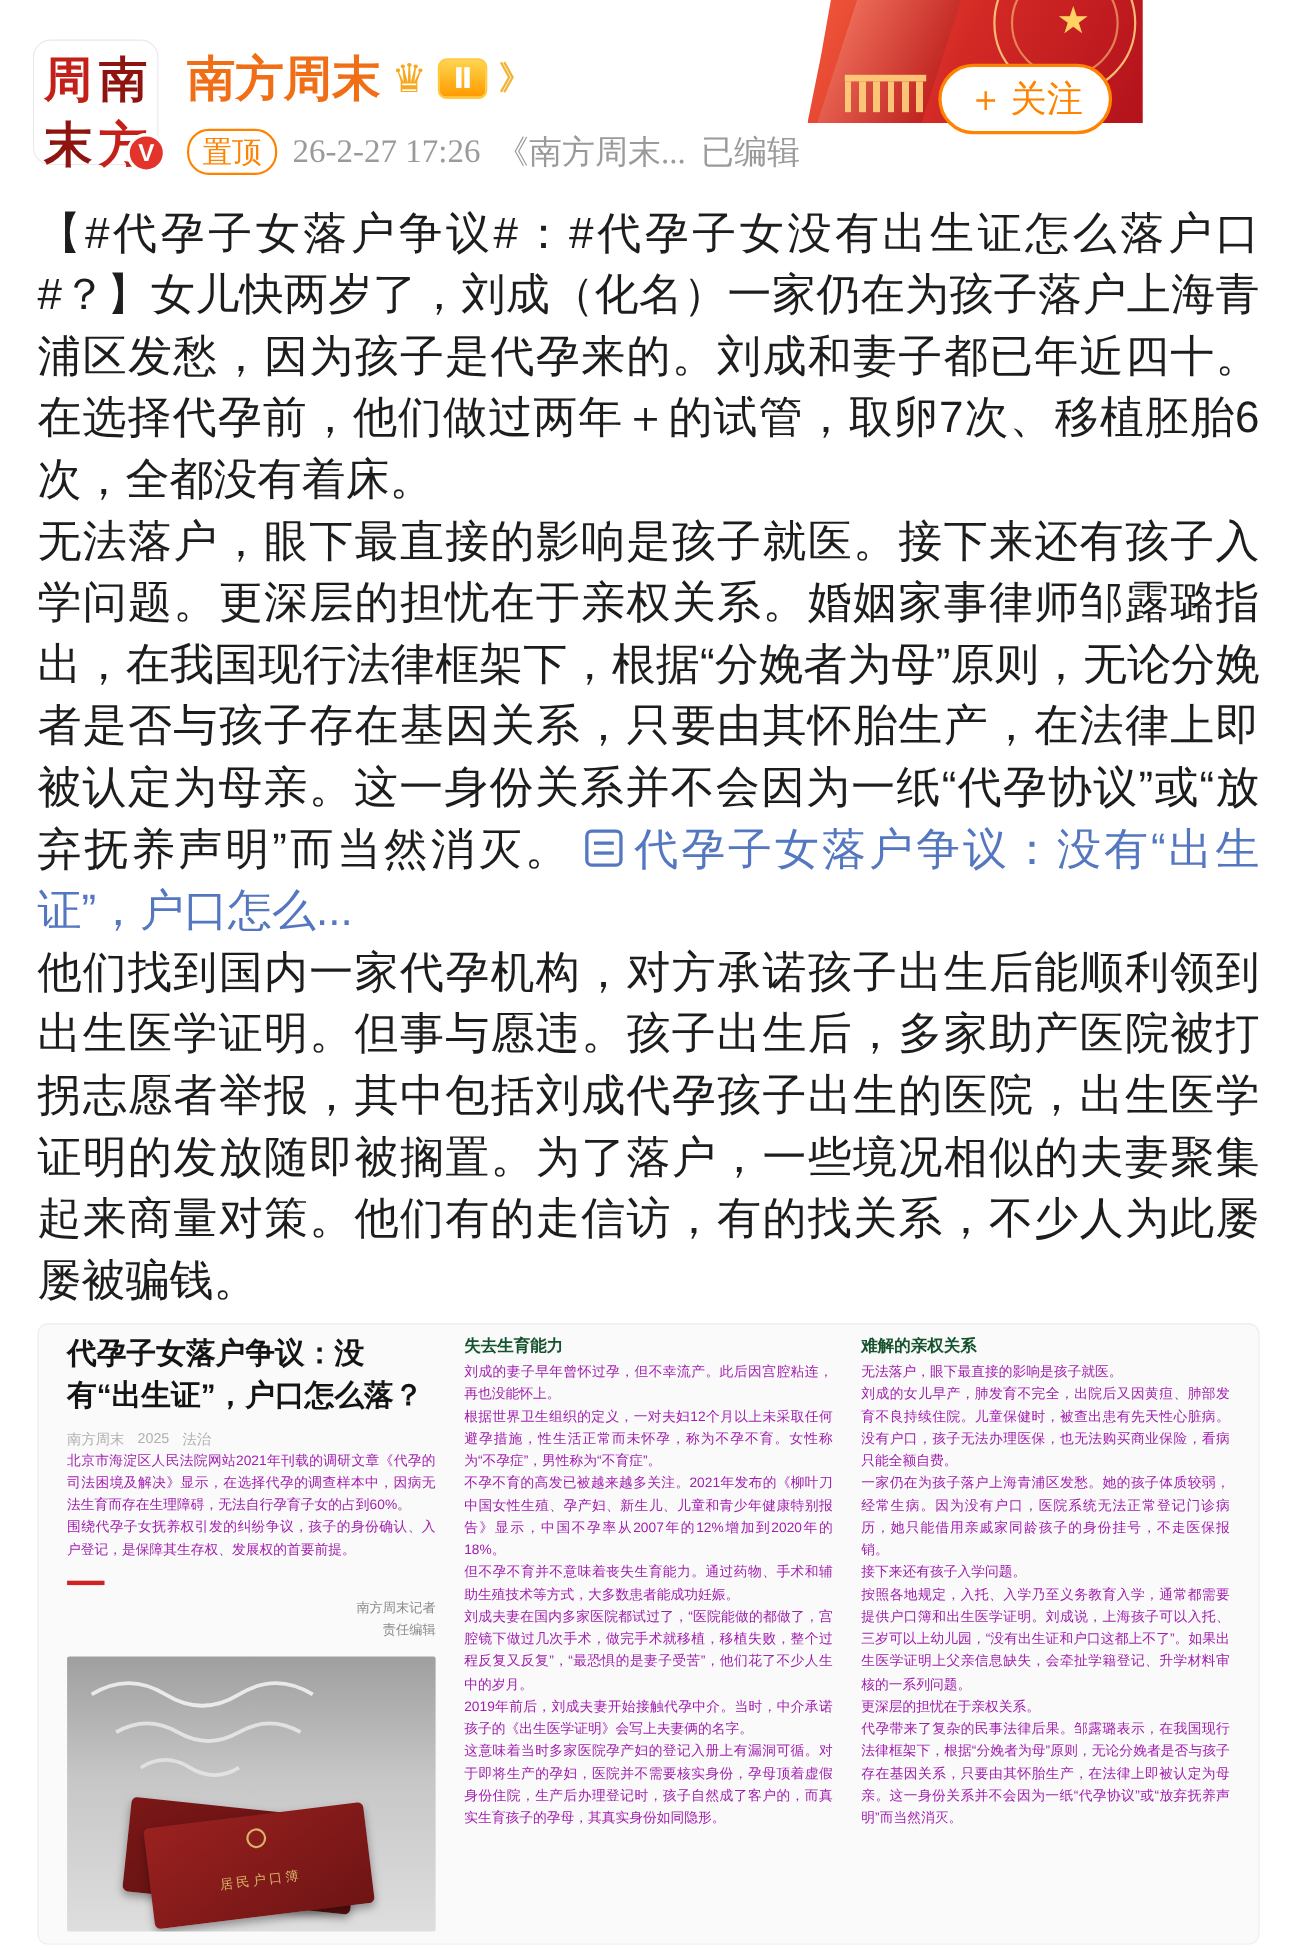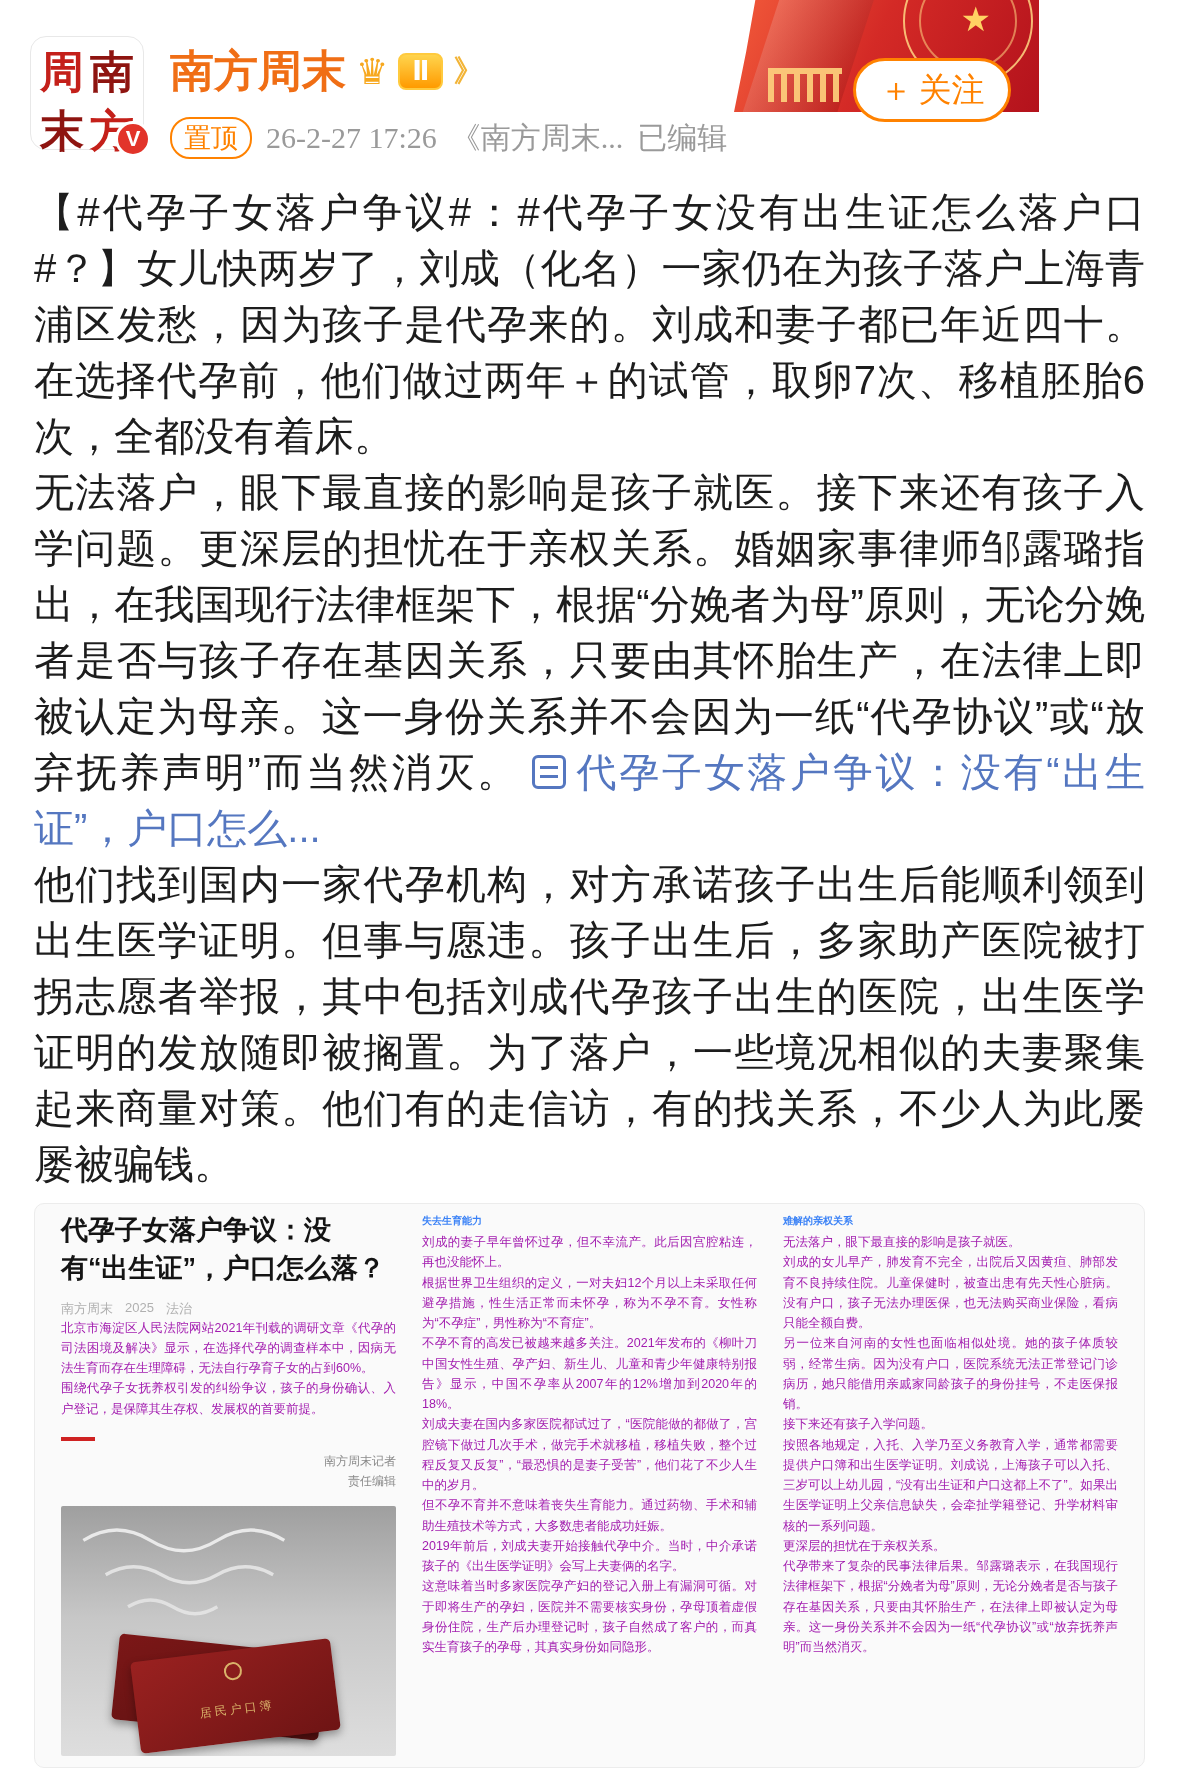--- a/index.html
+++ b/index.html
@@ -61,21 +61,21 @@
   .dicon::before { top:8px; }
   .dicon::after { top:17px; }
 
   
   .card { position:absolute; left:34px; right:34px; top:1203px; height:565px; background:#fafafa;
     border:1px solid #ececec; border-radius:10px; overflow:hidden; padding:8px 26px;
     display:grid; grid-template-columns:1fr 1fr 1fr; column-gap:26px; cursor:pointer; }
   .atitle { font-size:27px; font-weight:700; color:#141414; line-height:1.4; }
   .ameta { margin-top:12px; display:flex; gap:12px; font-size:13px; color:#b0b0b0; }
   .sm { font-size:12.5px; line-height:1.62; color:#a21caf; text-align:justify; }
-  .chead { font-size:10px; font-weight:700; color:#3b82f6; margin:2px 0 4px 0; }
+  .chead { font-size:15px; font-weight:700; color:#14532d; margin:2px 0 4px 0; }
   .reddash { width:34px; height:4px; background:#cf2222; margin:18px 0 10px 0; }
   .credits { font-size:12px; color:#8a8a8a; text-align:right; line-height:1.7; }
   .photo { margin-top:14px; height:250px; position:relative; border-radius:2px; overflow:hidden;
     background:linear-gradient(180deg,#9f9f9f 0%,#c7c7c7 45%,#dedede 100%); }
   .scribble { position:absolute; left:0; top:0; width:100%; height:55%; }
   .book { position:absolute; border-radius:5px; box-shadow:0 4px 8px rgba(0,0,0,.35); }
   .book.back { left:16%; bottom:26px; width:62%; height:86px;
     background:linear-gradient(150deg,#7c1717,#551010); transform:rotate(6deg); }
   .book.front { left:22%; bottom:14px; width:60%; height:92px;
     background:linear-gradient(150deg,#9a2120,#6e1414); transform:rotate(-7deg);
@@ -160,32 +160,32 @@
           <span class="booklabel">居民户口簿</span>
         </div>
       </div>
     </div>
 
     <div class="col">
       <div class="chead">失去生育能力</div>
       <p class="sm">刘成的妻子早年曾怀过孕，但不幸流产。此后因宫腔粘连，再也没能怀上。</p>
       <p class="sm">根据世界卫生组织的定义，一对夫妇12个月以上未采取任何避孕措施，性生活正常而未怀孕，称为不孕不育。女性称为“不孕症”，男性称为“不育症”。</p>
       <p class="sm">不孕不育的高发已被越来越多关注。2021年发布的《柳叶刀中国女性生殖、孕产妇、新生儿、儿童和青少年健康特别报告》显示，中国不孕率从2007年的12%增加到2020年的18%。</p>
+      <p class="sm">但不孕不育并不意味着丧失生育能力。通过药物、手术和辅助生殖技术等方式，大多数患者能成功妊娠。</p>
       <p class="sm">刘成夫妻在国内多家医院都试过了，“医院能做的都做了，宫腔镜下做过几次手术，做完手术就移植，移植失败，整个过程反复又反复”，“最恐惧的是妻子受苦”，他们花了不少人生中的岁月。</p>
-      <p class="sm">但不孕不育并不意味着丧失生育能力。通过药物、手术和辅助生殖技术等方式，大多数患者能成功妊娠。</p>
       <p class="sm">2019年前后，刘成夫妻开始接触代孕中介。当时，中介承诺孩子的《出生医学证明》会写上夫妻俩的名字。</p>
       <p class="sm">这意味着当时多家医院孕产妇的登记入册上有漏洞可循。对于即将生产的孕妇，医院并不需要核实身份，孕母顶着虚假身份住院，生产后办理登记时，孩子自然成了客户的，而真实生育孩子的孕母，其真实身份如同隐形。</p>
 
     </div>
 
     <div class="col">
       <div class="chead">难解的亲权关系</div>
       <p class="sm">无法落户，眼下最直接的影响是孩子就医。</p>
       <p class="sm">刘成的女儿早产，肺发育不完全，出院后又因黄疸、肺部发育不良持续住院。儿童保健时，被查出患有先天性心脏病。没有户口，孩子无法办理医保，也无法购买商业保险，看病只能全额自费。</p>
-      <p class="sm">另一位来自河南的女性也面临相似处境。她的孩子体质较弱，经常生病。因为没有户口，医院系统无法正常登记门诊病历，她只能借用亲戚家同龄孩子的身份挂号，不走医保报销。</p>
+      <p class="sm">一家仍在为孩子落户上海青浦区发愁。她的孩子体质较弱，经常生病。因为没有户口，医院系统无法正常登记门诊病历，她只能借用亲戚家同龄孩子的身份挂号，不走医保报销。</p>
       <p class="sm">接下来还有孩子入学问题。</p>
       <p class="sm">按照各地规定，入托、入学乃至义务教育入学，通常都需要提供户口簿和出生医学证明。刘成说，上海孩子可以入托、三岁可以上幼儿园，“没有出生证和户口这都上不了”。如果出生医学证明上父亲信息缺失，会牵扯学籍登记、升学材料审核的一系列问题。</p>
       <p class="sm">更深层的担忧在于亲权关系。</p>
       <p class="sm">代孕带来了复杂的民事法律后果。邹露璐表示，在我国现行法律框架下，根据“分娩者为母”原则，无论分娩者是否与孩子存在基因关系，只要由其怀胎生产，在法律上即被认定为母亲。这一身份关系并不会因为一纸“代孕协议”或“放弃抚养声明”而当然消灭。</p>
 
     </div>
   </div>
 
 </div>
 

